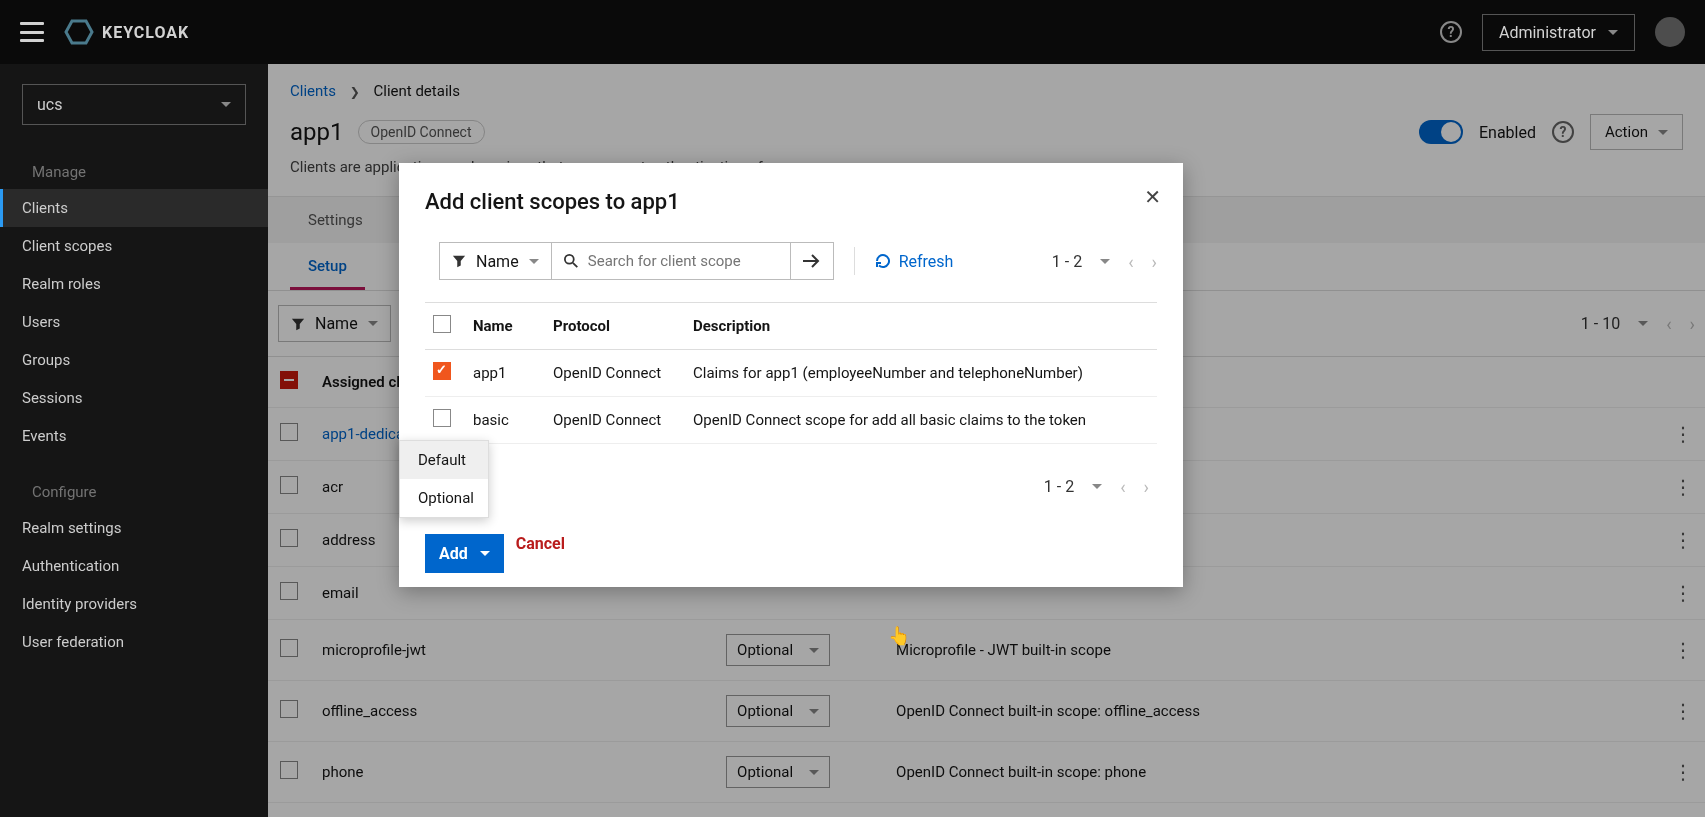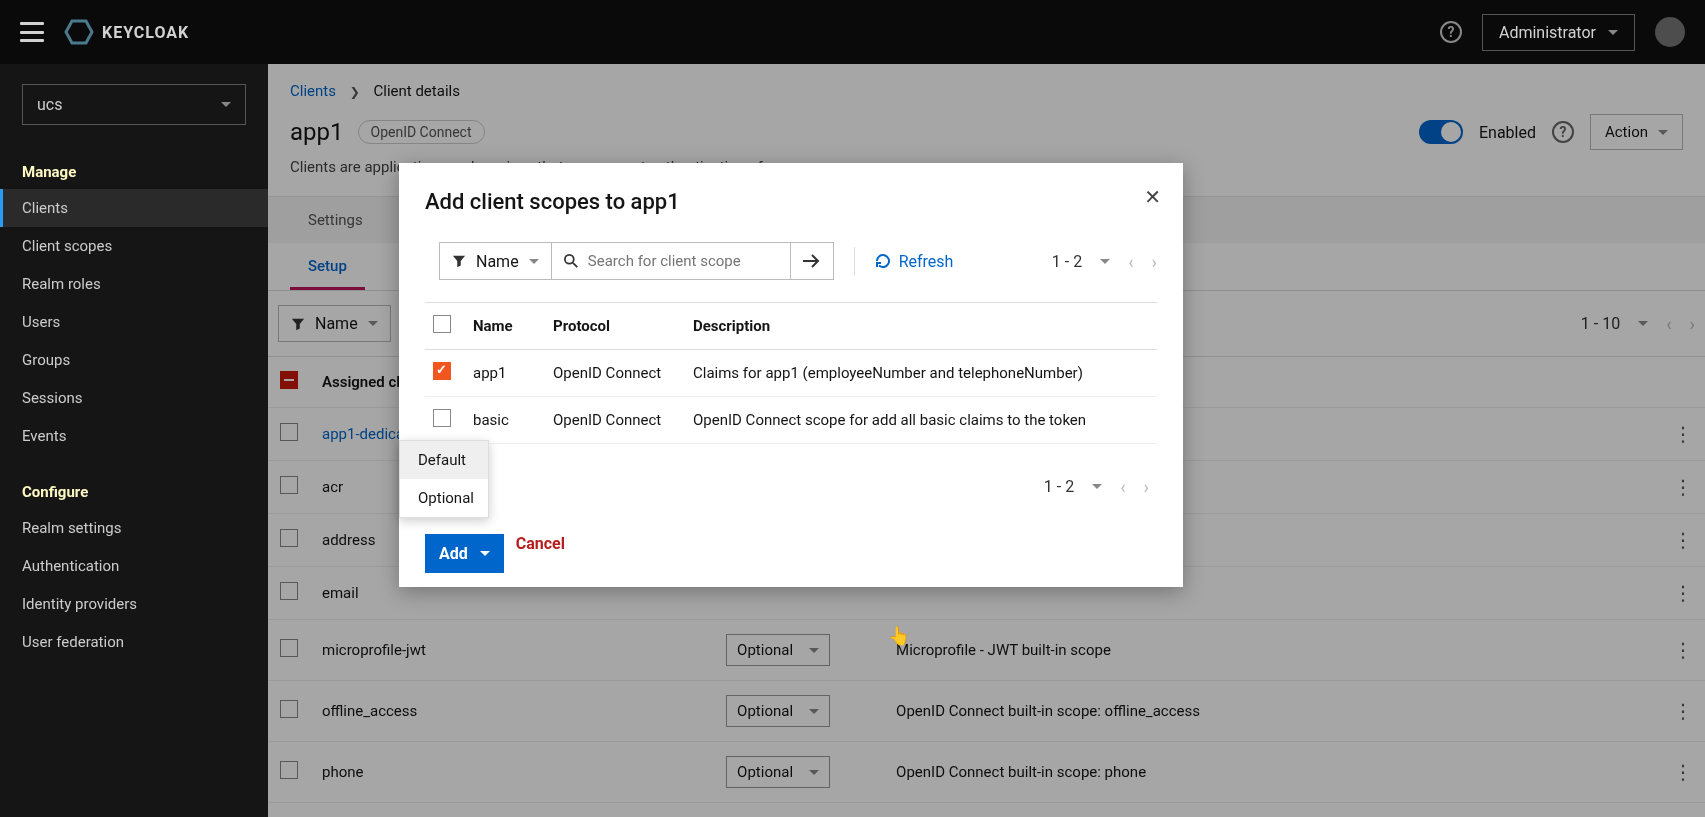--- a/index.html
+++ b/index.html
@@ -13,21 +13,21 @@
 .logo-icon { width: 30px; height: 30px; }
 .topbar-right { display: flex; align-items: center; gap: 20px; color: #d2d2d2; }
 .help-icon { border: 2px solid #888; color: #888; border-radius: 50%; width: 22px; height: 22px; display: flex; align-items: center; justify-content: center; font-size: 14px; font-weight: 700; }
 .admin-dd { border: 1px solid #555; padding: 8px 16px; display: flex; align-items: center; gap: 12px; }
 .avatar { width: 30px; height: 30px; border-radius: 50%; background: #4d4d4d; }
 .caret { width: 0; height: 0; border-left: 5px solid transparent; border-right: 5px solid transparent; border-top: 5px solid #888; }
 
 .body-row { display: flex; height: calc(100% - 64px); }
 .sidebar { width: 268px; background: #151515; padding: 20px 0; color: #aaa; }
 .realm-select { margin: 0 22px 30px; border: 1px solid #555; padding: 10px 14px; display: flex; justify-content: space-between; align-items: center; color: #ccc; }
-.section-label { padding: 8px 22px; font-size: 15px; color: #fef9c3; font-weight: bold; }
+.section-label { padding: 8px 32px; font-size: 15px; color: #737373; }
 .nav-item { padding: 10px 22px; font-size: 15px; color: #ccc; cursor: pointer; }
 .nav-item.active { background: #2a2a2a; border-left: 3px solid #2b9af3; padding-left: 19px; }
 
 .main { flex: 1; background: #fff; position: relative; overflow: hidden; }
 .breadcrumb { padding: 18px 22px 0; font-size: 15px; }
 .breadcrumb a { color: #0066cc; text-decoration: none; }
 .breadcrumb .sep { margin: 0 10px; color: #555; font-size: 12px; }
 .page-header { padding: 14px 22px 8px; display: flex; align-items: center; justify-content: space-between; }
 .page-header-left { display: flex; align-items: center; gap: 14px; }
 .page-title { font-size: 24px; font-weight: 400; }

